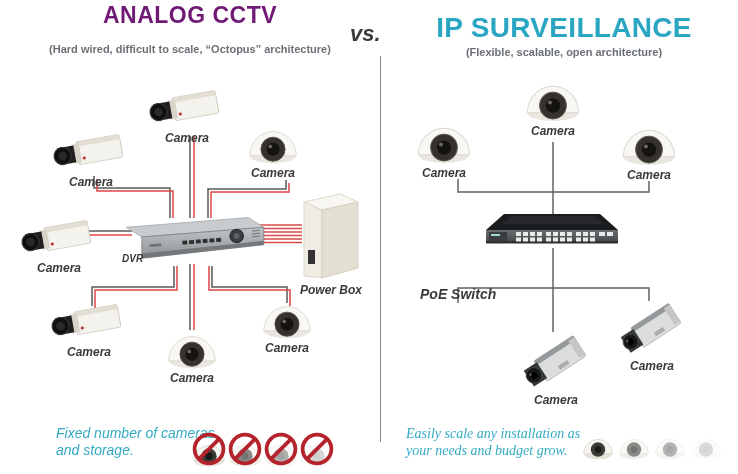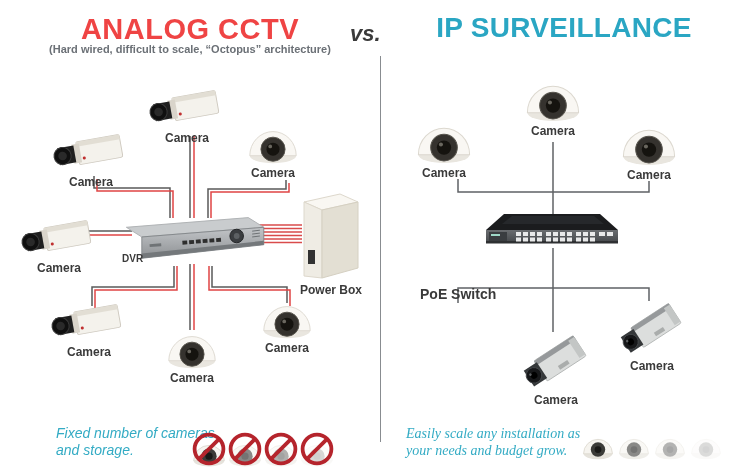--- a/index.html
+++ b/index.html
@@ -2,27 +2,27 @@
 <html><head>
 <meta charset="utf-8">
 <style>
   html,body{margin:0;padding:0;background:#fff;}
   .canvas{
     position:relative;width:738px;height:474px;background:#ffffff;
     font-family:"Liberation Sans","DejaVu Sans",sans-serif;overflow:hidden;
   }
   .abs{position:absolute;}
   .hdr-title{font-weight:bold;text-align:center;}
-  .analog-title{left:40px;top:13px;width:300px;font-size:29px;color:#ef4444;letter-spacing:.5px;}
+  .analog-title{left:40px;top:2px;width:300px;font-size:23px;color:#701a75;letter-spacing:.5px;}
   .analog-subtitle{left:18px;top:43px;width:344px;font-size:11px;font-weight:bold;color:#6b7076;text-align:center;}
   .vs{left:350px;top:21px;width:54px;font-size:22px;font-weight:bold;font-style:italic;color:#3a3a3a;}
   .ip-title{left:408px;top:12px;width:312px;font-size:28px;color:#2aa6c3;letter-spacing:.3px;}
   .ip-subtitle{left:428px;top:46px;width:272px;font-size:11px;font-weight:bold;color:#6b7076;text-align:center;}
   .divider{left:380px;top:56px;width:1px;height:386px;background:#888c90;}
-  .device{position:absolute;text-align:center;}
+  .device{position:absolute;text-align:center;font-style:italic;}
   .dev-label{font-size:12px;font-weight:bold;color:#3a3a3a;margin-top:1px;white-space:nowrap;}
   .dvr-label{position:absolute;left:-2px;top:46px;width:50px;text-align:left;font-size:10px;}
   .switch-label{position:absolute;left:-62px;top:46px;width:110px;text-align:left;font-size:14px;margin-top:32px;}
   .nvr-label{position:absolute;left:0;top:62px;width:70px;}
   .pbox-label{position:absolute;left:-8px;top:96px;width:82px;}
   .footnote{font-style:italic;font-size:14px;color:#33abc4;line-height:1.22;}
   .fn-left{left:56px;top:425px;width:180px;}
   .fn-right{left:406px;top:425px;width:190px;font-family:Liberation Serif, serif;}
   svg{display:block;}
 </style>
@@ -160,20 +160,21 @@
     </symbol>
   </defs>
 </svg>
 
 <div class="canvas">
 
   <div class="abs hdr-title analog-title">ANALOG CCTV</div>
   <div class="abs analog-subtitle">(Hard wired, difficult to scale, “Octopus” architecture)</div>
   <div class="abs vs">vs.</div>
   <div class="abs hdr-title ip-title">IP SURVEILLANCE</div>
+  <div class="abs ip-subtitle">(Flexible, scalable, open architecture)</div>
   <div class="abs divider"></div>
 
   <svg class="abs" width="738" height="474" style="left:0;top:0">
     <g stroke="#5a5a5a" stroke-width="1.5" fill="none">
       <path d="M190,136 V218"></path>
       <path d="M94,176 V188 H170 V218"></path>
       <path d="M286,180 V189 H208 V218"></path>
       <path d="M88,231 H132"></path>
       <path d="M92,306 V287 H174 V266"></path>
       <path d="M190,330 V264"></path>

